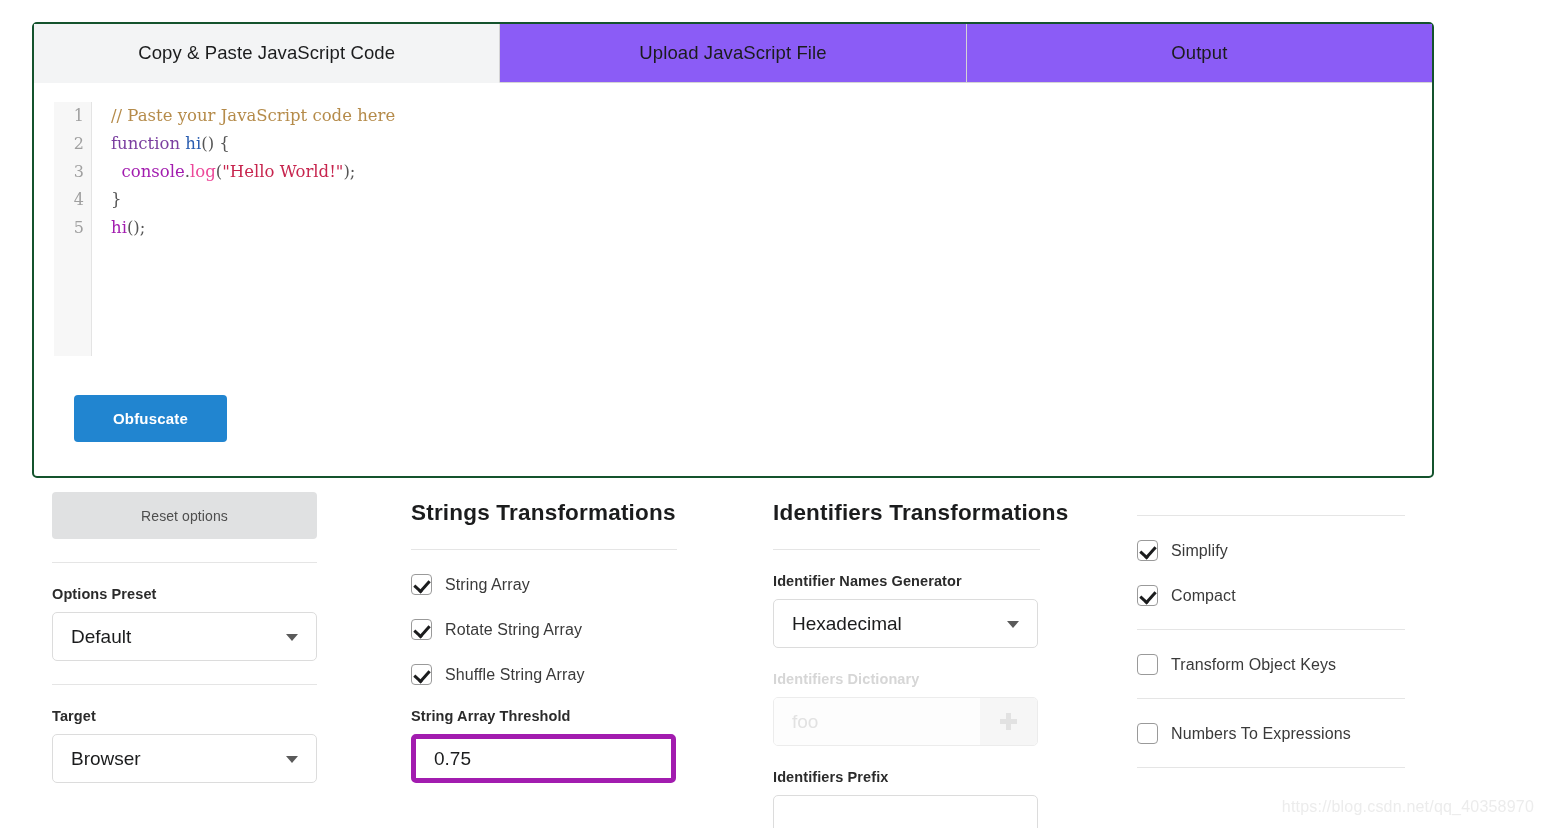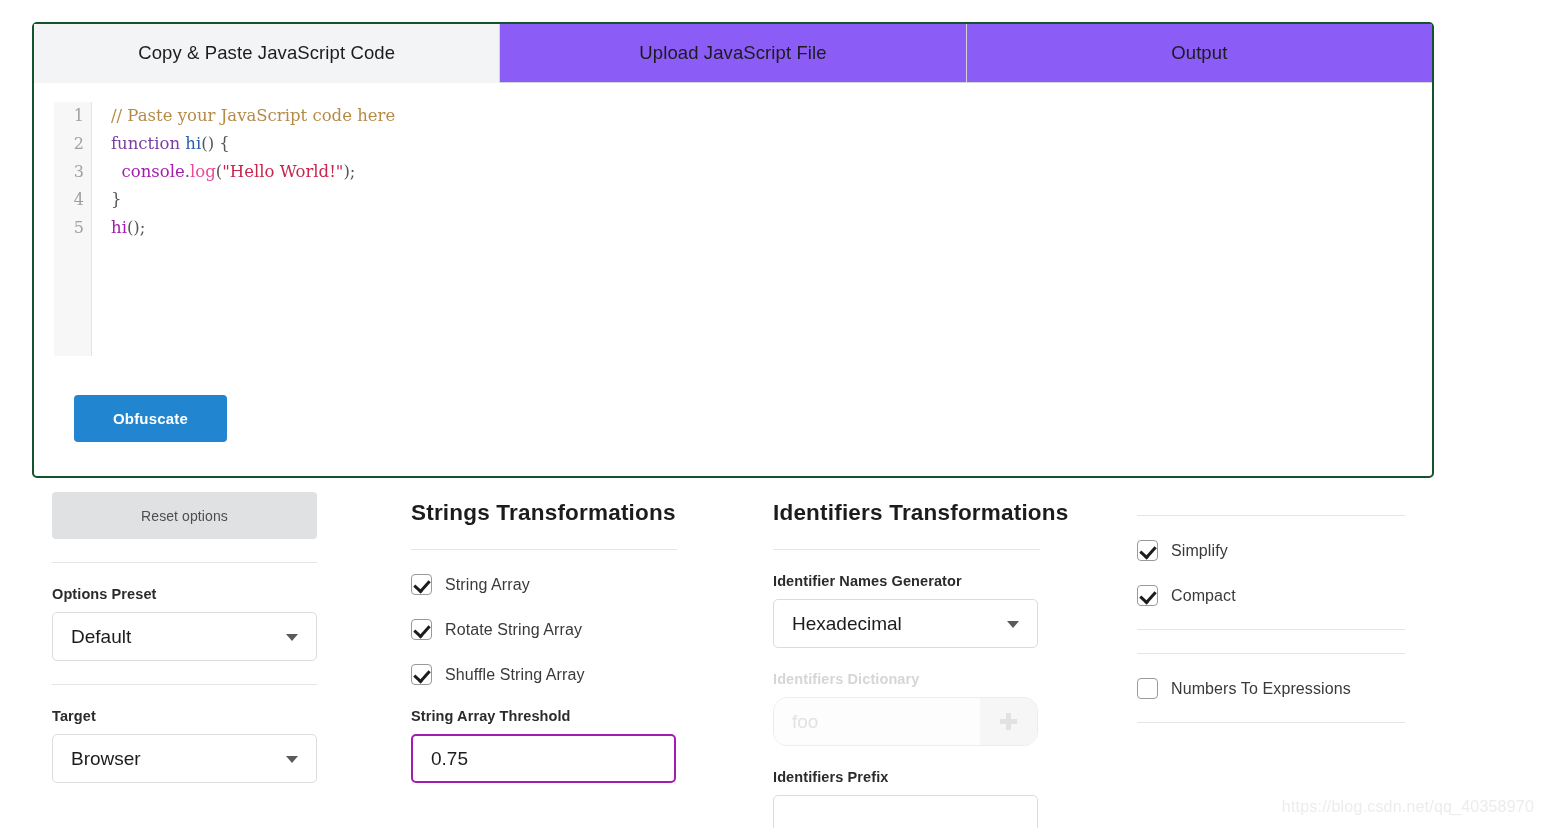--- a/index.html
+++ b/index.html
@@ -173,21 +173,21 @@
     margin-top: -3px;
     width: 0; height: 0;
     border-left: 6px solid transparent;
     border-right: 6px solid transparent;
     border-top: 7px solid #5a5a5a;
   }
 
   .num-box {
     width: 265px; height: 49px;
     margin-top: 10px;
-    border: 2px solid #a21caf;
+    border: 5px solid #a21caf;
     border-radius: 5px;
     background: #ffffff;
     display: flex;
     align-items: center;
     padding-left: 18px;
     font-size: 19px;
     color: #1b1c1d;
   }
 
   .section-title {
@@ -227,21 +227,21 @@
     margin-left: 13px;
     letter-spacing: .1px;
   }
 
   
   .dict-wrap {
     display: flex;
     width: 265px; height: 49px;
     margin-top: 10px;
     border: 1px solid #ececec;
-    border-radius: 14px;
+    border-radius: 5px;
     overflow: hidden;
     background: #fdfdfd;
   }
   .dict-input {
     flex: 1 1 auto;
     display: flex;
     align-items: center;
     padding-left: 18px;
     font-size: 19px;
     color: #e2e2e2;
@@ -392,20 +392,24 @@
       <div class="check-row">
         <span class="cbox checked"></span>
         <span class="check-label">Simplify</span>
       </div>
       <div class="check-row">
         <span class="cbox checked"></span>
         <span class="check-label">Compact</span>
       </div>
 
       <hr class="hr hr-w268">
+      <div class="check-row">
+        <span class="cbox"></span>
+        <span class="check-label">Transform Object Keys</span>
+      </div>
 
       <hr class="hr hr-w268">
       <div class="check-row">
         <span class="cbox"></span>
         <span class="check-label">Numbers To Expressions</span>
       </div>
 
       <hr class="hr hr-w268">
     </div>
   </div>

